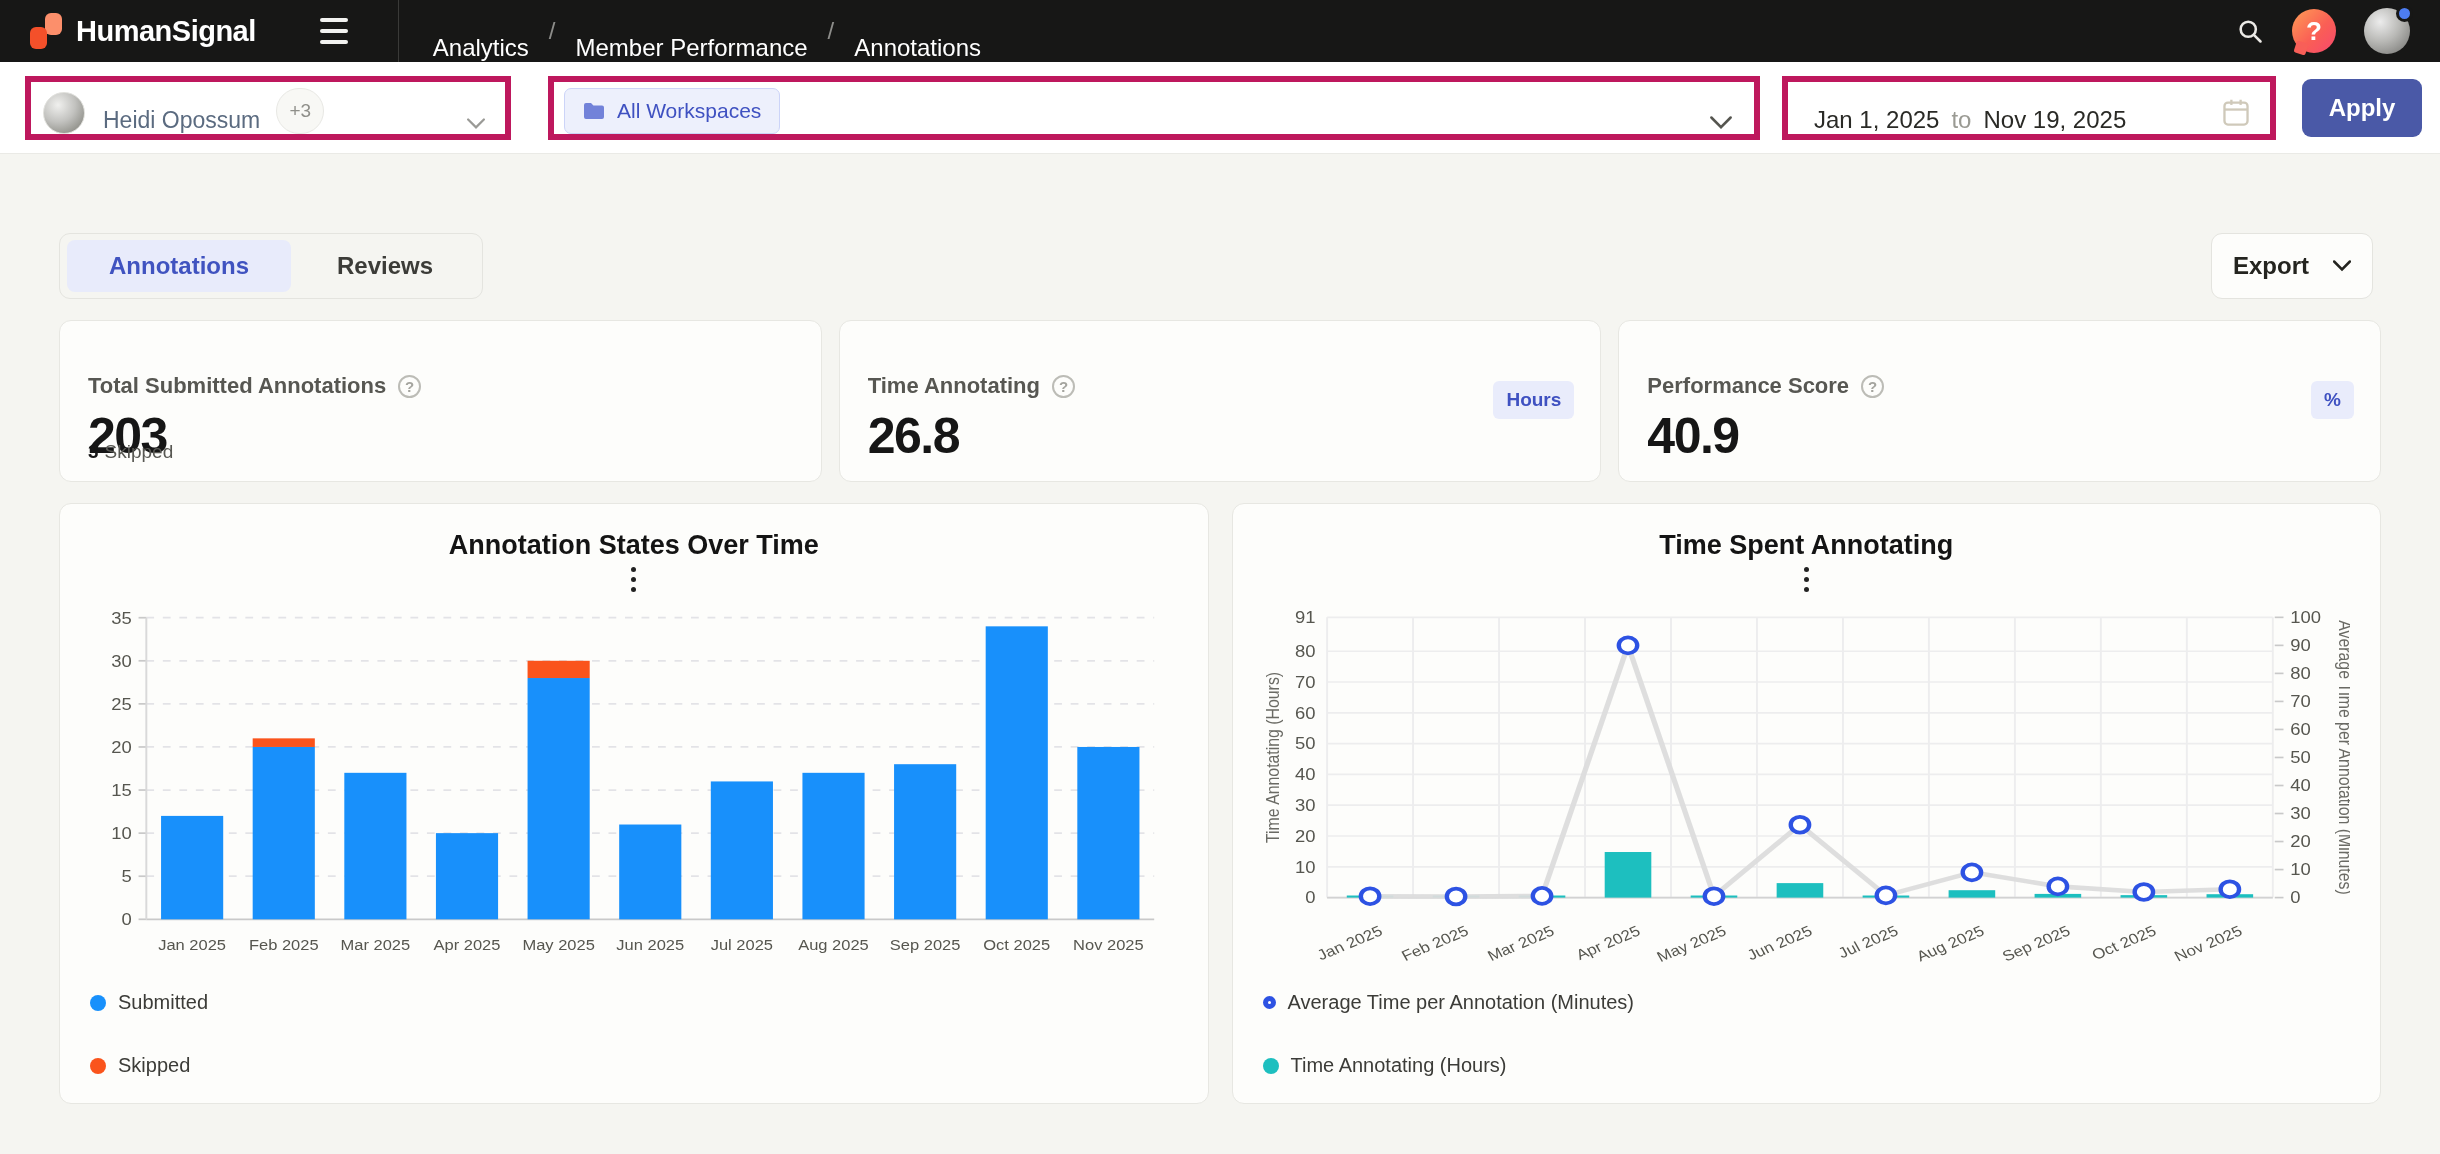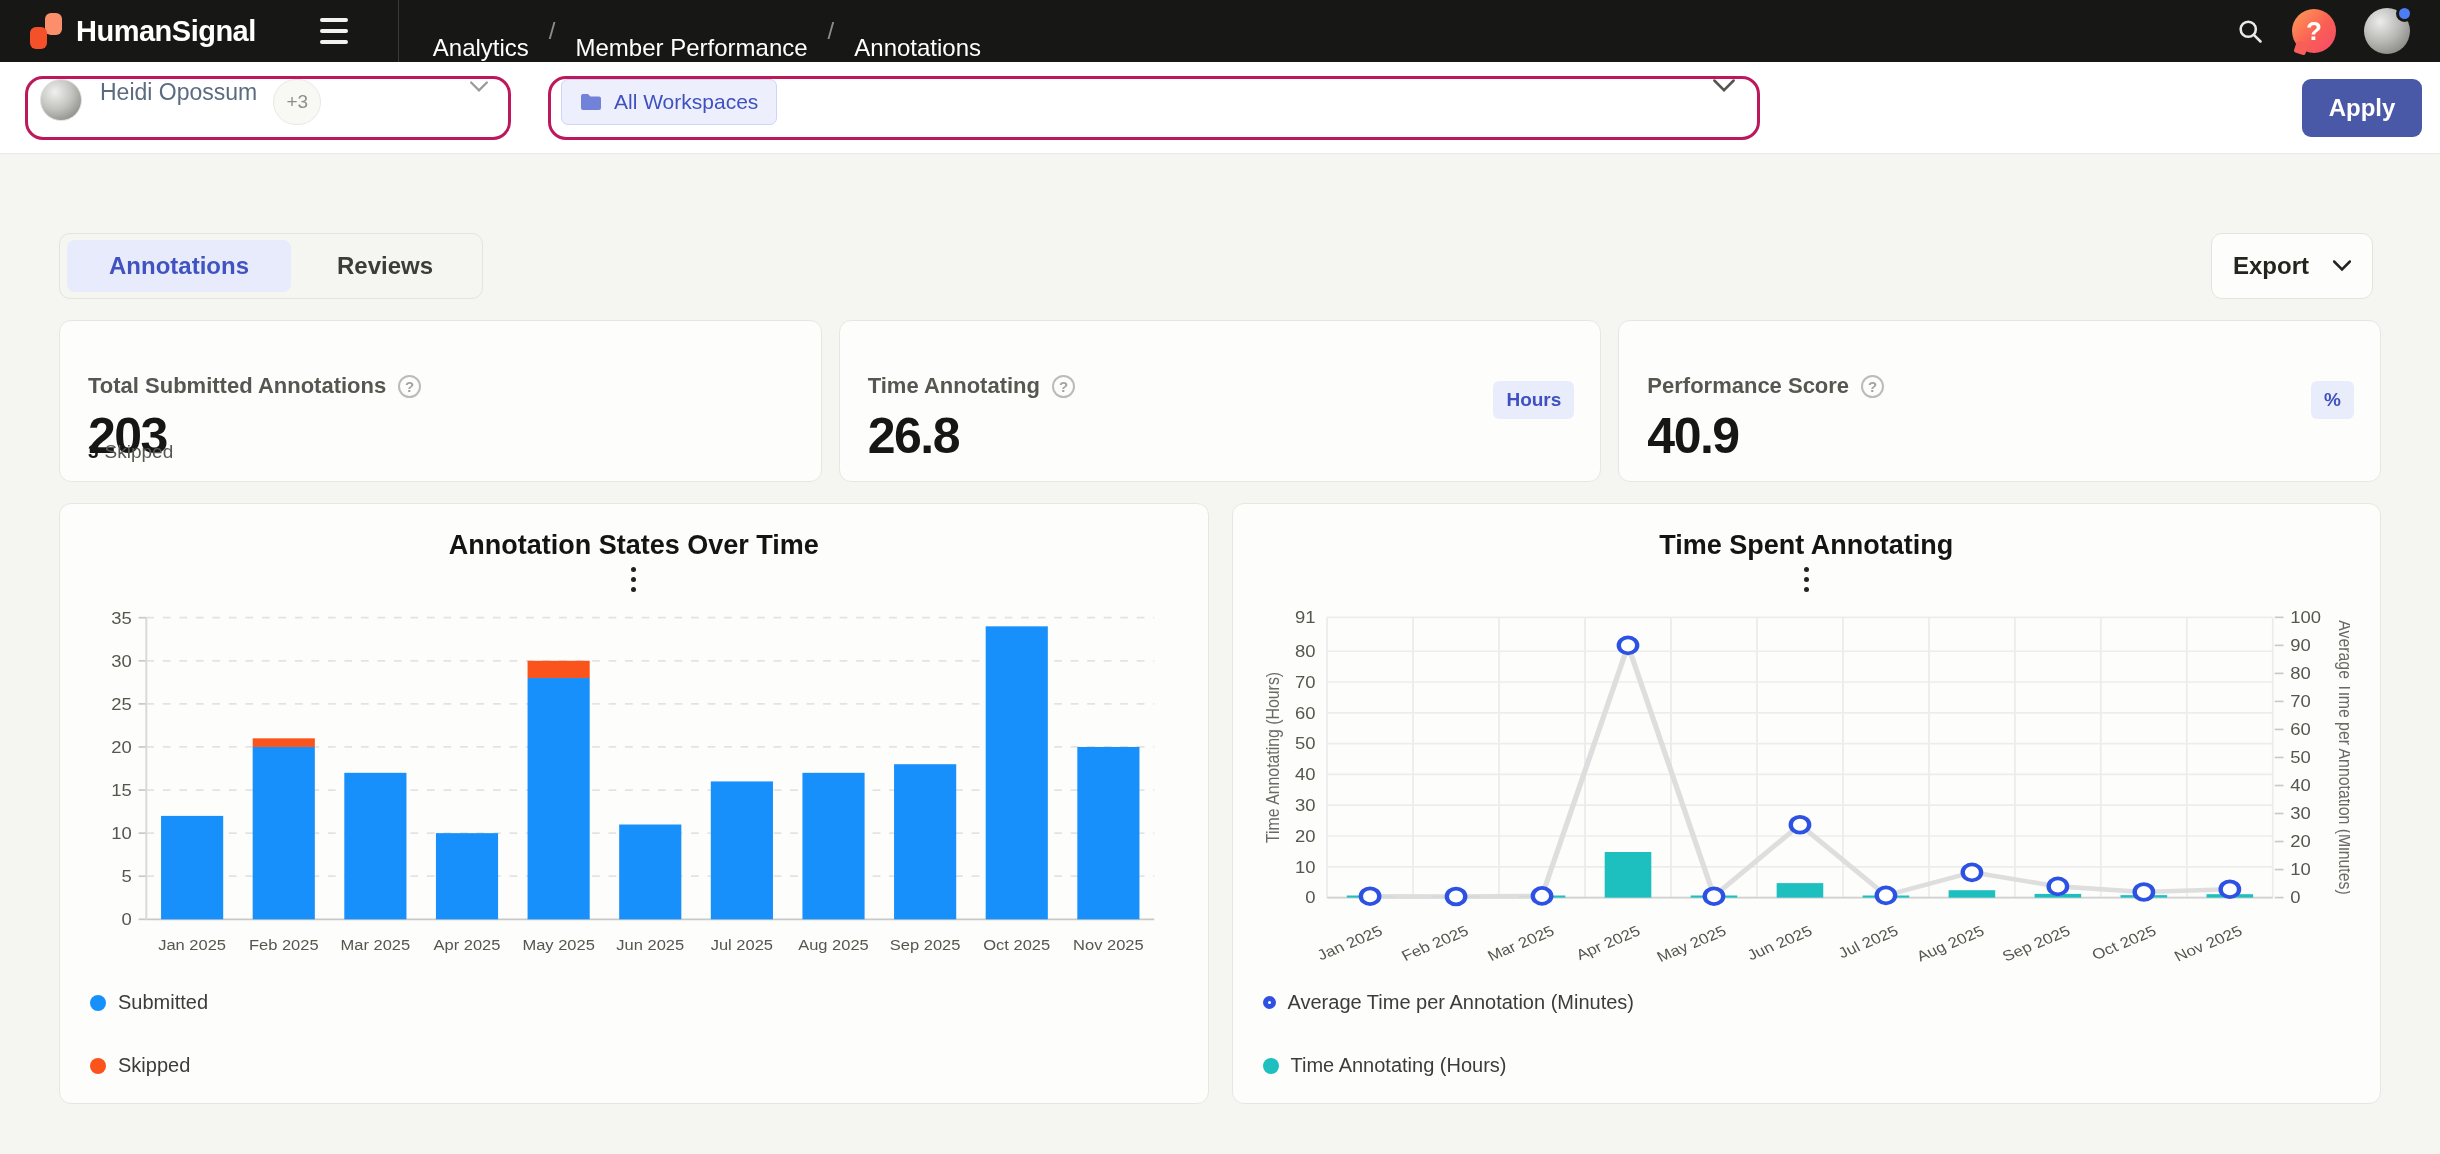--- a/index.html
+++ b/index.html
@@ -25,21 +25,21 @@
     display:flex; align-items:center; justify-content:center; color:#fff; font-size:26px; font-weight:700; cursor:pointer; }
   .help-bubble::after { content:""; position:absolute; left:3px; bottom:-1px; width:12px; height:12px;
     background:#f85f58; border-radius:2px; transform:rotate(18deg); }
   .avatar { width:46px; height:46px; border-radius:50%;
     background:radial-gradient(circle at 35% 30%, #ececec 0%, #b9b9b6 45%, #6f6f6c 100%); cursor:pointer; position:relative; }
   .avatar .badge { position:absolute; top:-3px; right:-3px; width:17px; height:17px; border-radius:50%; background:#4d7df2; border:3px solid #171716; }
   .icon-btn { cursor:pointer; display:flex; align-items:center; }
 
   
   .filterbar { position:absolute; top:62px; left:0; right:0; height:92px; background:#ffffff; border-bottom:1px solid #eaeae6; }
-  .fbox { position:absolute; top:14px; height:64px; background:#fff; border:3px solid #be185d; border-radius:18px; display:flex; align-items:flex-start; }
+  .fbox { position:absolute; top:14px; height:64px; background:#fff; border:6px solid #be185d; border-radius:0; display:flex; align-items:flex-end; }
   .member-box { left:25px; width:486px; padding:0 20px 0 12px; cursor:pointer; }
   .member-avatar { width:42px; height:42px; border-radius:50%;
     background:radial-gradient(circle at 35% 30%, #f0f0ee 0%, #c2c2bf 45%, #77776f 100%); border:1px solid #e0e0dc; }
   .member-name { margin-left:18px; font-size:23px; color:#5b6b80; font-weight:500; }
   .count-pill { margin-left:16px; min-width:48px; height:46px; border-radius:999px; background:#f8f8f5; border:1px solid #e8e8e4;
     color:#8f8f8a; font-size:19px; display:flex; align-items:center; justify-content:center; }
   .chev-right { margin-left:auto; }
   .workspace-box { left:548px; width:1212px; padding:0 22px 0 10px; cursor:pointer; }
   .ws-chip { display:flex; align-items:center; gap:12px; height:46px; padding:0 18px; background:#edf0fc; border:1px solid #ccd4f8; border-radius:7px; }
   .ws-chip span { font-size:21px; font-weight:400; color:#3f51c1; }
@@ -140,20 +140,33 @@
           </svg>
         <span>All Workspaces</span>
       </span>
       <span class="chev-right">
         <svg width="22" height="14" viewBox="0 0 16 10" fill="none" stroke="#55554f" stroke-width="1.8" stroke-linecap="round">
             <path d="M1 1 L8 8 L15 1"></path>
           </svg>
       </span>
     </div>
 
+    <div class="fbox date-box">
+      <span class="d">Jan 1, 2025</span>
+      <span class="to">to</span>
+      <span class="d">Nov 19, 2025</span>
+      <span class="chev-right">
+        <svg width="28" height="30" viewBox="0 0 24 26" fill="none" stroke="#cfc9ba" stroke-width="2">
+          <rect x="2" y="4" width="20" height="19" rx="3"></rect>
+            <line x1="2" y1="10" x2="22" y2="10"></line>
+            <line x1="8" y1="1.5" x2="8" y2="6"></line>
+            <line x1="16" y1="1.5" x2="16" y2="6"></line>
+        </svg>
+      </span>
+    </div>
 
     <button class="apply-btn">Apply</button>
   </div>
 
   <div class="tabs">
     <div class="tab active">Annotations</div>
     <div class="tab">Reviews</div>
   </div>
   <div class="export-btn">
     <span>Export</span>

